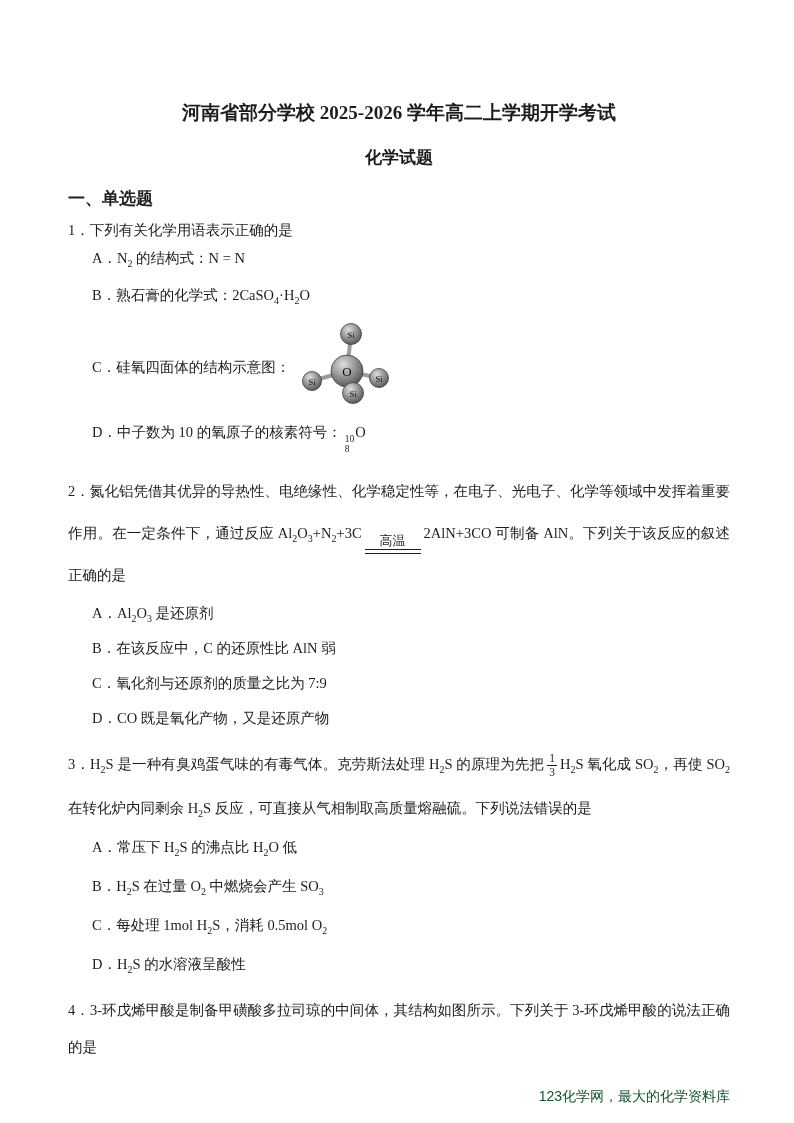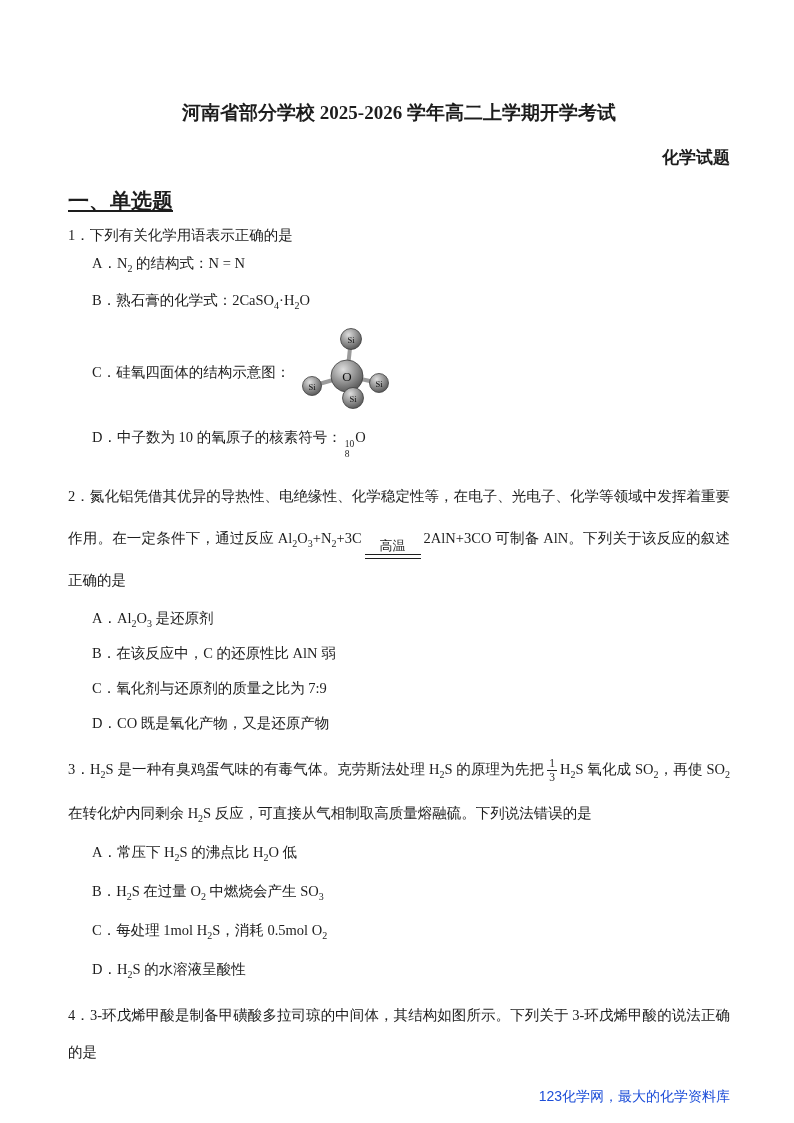--- a/index.html
+++ b/index.html
@@ -8,22 +8,22 @@
     width:794px;height:1123px;
     margin:0 auto;
     background:#ffffff;
     box-sizing:border-box;
     padding:100px 64px 4px 68px;
     font-family:"Liberation Serif","DejaVu Serif",serif;
     color:#1d1d1d;
     overflow:hidden;
   }
   .title{text-align:center;font-size:19px;font-weight:700;margin:0 0 20px;}
-  .subtitle{text-align:right;font-size:17px;font-weight:700;margin:0 0 18px;}
-  .section-heading{font-size:21px;font-weight:700;margin:0 0 9px;text-decoration:underline;}
+  .subtitle{text-align:center;font-size:17px;font-weight:700;margin:0 0 18px;}
+  .section-heading{font-size:17px;font-weight:700;margin:0 0 9px;}
   .stem{font-size:14.5px;margin:0;text-align:justify;}
   .stem.single{line-height:22px;margin-bottom:3px;}
   .stem.tall{line-height:42px;}
   .stem.med{line-height:44px;}
   .stem.short{line-height:37px;}
   .opts{margin:6px 0 12px;padding-left:24px;}
   .opt{font-size:14.5px;line-height:22px;margin-bottom:15px;}
   .opt.tight{margin-bottom:13px;}
   .opt.wide{margin-bottom:17px;}
   .opt-c{display:flex;align-items:center;margin-bottom:8px;}
@@ -31,21 +31,21 @@
   sub,sup{font-size:10px;line-height:0;}
   .frac{display:inline-flex;flex-direction:column;align-items:center;vertical-align:middle;font-size:11.5px;line-height:1.2;margin:0 3px;}
   .frac .num{border-bottom:1px solid #1d1d1d;padding:0 2px;}
   .frac .den{padding:0 2px;}
   .nuclide{display:inline-flex;flex-direction:column;align-items:flex-start;font-size:9.5px;line-height:1.05;vertical-align:-5px;margin:0 1px 0 3px;}
   .rxn{display:inline-flex;flex-direction:column;align-items:center;vertical-align:-7px;margin:0 3px;}
   .rxn-above{font-size:13px;line-height:1.25;}
   .rxn-line{width:56px;height:5px;border-top:1.6px solid #1d1d1d;border-bottom:1.6px solid #1d1d1d;box-sizing:border-box;}
   .watermark{
     position:absolute;right:64px;top:1088px;
-    font-size:14px;color:#1d4ed8;
+    font-size:14px;color:#14532d;
     font-family:"Liberation Sans","DejaVu Sans",sans-serif;
   }
 </style>
 </head>
 <body>
 
 <div class="page">
 
   <h1 class="title">河南省部分学校 2025-2026 学年高二上学期开学考试</h1>
   <h2 class="subtitle">化学试题</h2>

